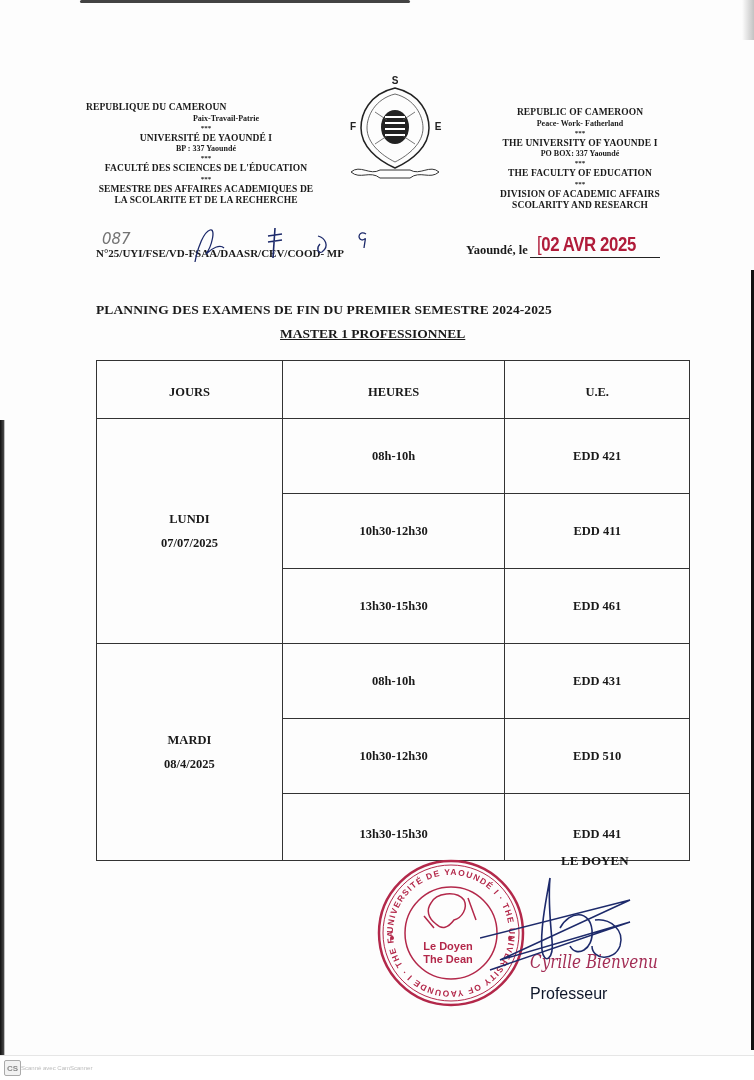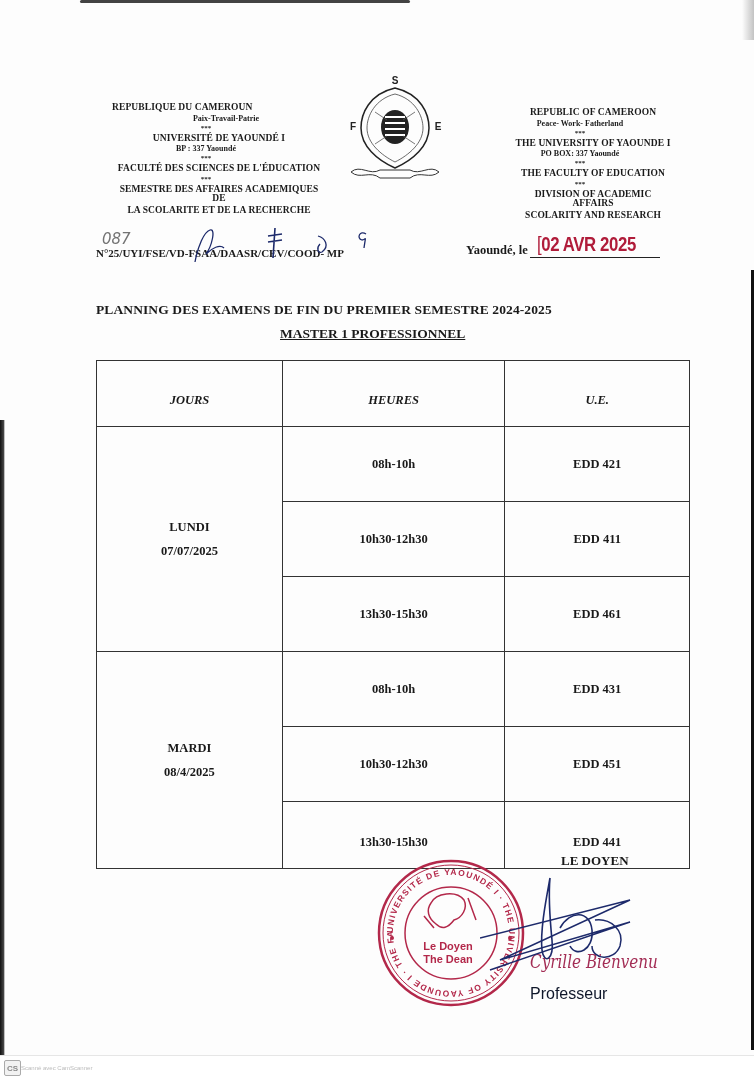--- a/index.html
+++ b/index.html
@@ -11,41 +11,41 @@
     }
     .scan-edge-top { position: absolute; left: 80px; top: 0; width: 330px; height: 3px; background: #222; border-radius: 2px; opacity: .85; }
     .scan-edge-left { position: absolute; left: 0; top: 420px; width: 5px; height: 640px; background: linear-gradient(to right, #111, #444 70%, transparent); }
     .scan-edge-right { position: absolute; right: 0; top: 270px; width: 3px; height: 780px; background: #111; }
     .scan-edge-corner { position: absolute; right: 0; top: 0; width: 12px; height: 40px; background: linear-gradient(to right, transparent, #888); opacity: .5; }
     .bottom-band { position: absolute; left: 0; top: 1055px; width: 754px; height: 25px; background: #fff; border-top: 1px solid #e6e6e6; }
 
     .hdr-left, .hdr-right { position: absolute; text-align: center; font-weight: bold; line-height: 1.0; }
     .hdr-left { left: 86px; top: 103px; width: 240px; }
     .hdr-right { left: 488px; top: 108px; width: 184px; }
-    .hdr-line { font-size: 9.5px; letter-spacing: 0.1px; margin-bottom: 2px; margin-left: 26px; }
+    .hdr-line { font-size: 9.5px; letter-spacing: 0.1px; margin-bottom: 2px; }
     .hdr-sub { font-size: 8px; margin-bottom: 2px; }
     .hdr-stars { font-size: 7px; line-height: 7px; margin-bottom: 2px; }
     .hdr-left .hdr-line.first { text-align: left; }
 
     .emblem { position: absolute; left: 345px; top: 72px; width: 100px; height: 115px; }
 
     .ref-line { position: absolute; left: 96px; top: 247px; font-size: 11px; font-weight: bold; }
     .ref-handwriting { position: absolute; left: 102px; top: 230px; font-size: 15px; color: #737373; font-family: "DejaVu Sans", sans-serif; font-style: italic; }
     .ref-scribble { position: absolute; left: 190px; top: 226px; width: 190px; height: 40px; }
 
     .date-line { position: absolute; left: 466px; top: 243px; font-size: 12.5px; font-weight: bold; }
     .date-stamp { position: absolute; left: 537px; top: 232px; font-size: 21px; color: #b01c3a; font-family: "Liberation Sans Narrow", "Liberation Sans", sans-serif; letter-spacing: -0.5px; transform: scaleX(0.8); transform-origin: left; font-weight: bold; }
     .date-underline { position: absolute; left: 530px; top: 257px; width: 130px; height: 1px; background: #222; }
 
     .title { position: absolute; left: 96px; top: 302px; font-size: 13.5px; font-weight: bold; letter-spacing: 0.1px; text-align: right; }
     .subtitle { position: absolute; left: 280px; top: 326px; font-size: 13.5px; font-weight: bold; text-decoration: underline; }
 
     table.schedule { position: absolute; left: 96px; top: 360px; width: 594px; border-collapse: collapse; font-weight: bold; font-size: 12.5px; }
     table.schedule td, table.schedule th { border: 1px solid #333; text-align: center; vertical-align: middle; padding: 0; }
-    table.schedule th { height: 51px; font-size: 12.5px; padding-top: 14px; font-style: italic; }
+    table.schedule th { height: 51px; font-size: 12.5px; padding-top: 6px; }
     .col-days { width: 186px; }
     .col-hours { width: 223px; }
     .col-ue { width: 185px; }
     table.schedule tr.slot td { height: 74px; }
     .day-cell { line-height: 24px; }
 
     .signature-title { position: absolute; left: 561px; top: 853px; font-size: 13px; font-weight: bold; }
     .seal { position: absolute; left: 376px; top: 858px; width: 150px; height: 150px; }
     .sig-name { position: absolute; left: 530px; top: 950px; font-size: 19px; color: #a32d55; font-style: italic; font-family: "DejaVu Serif", serif; transform: scaleX(0.8); transform-origin: left; }
     .sig-role { position: absolute; left: 530px; top: 985px; font-size: 16px; color: #0f172a; font-family: "Liberation Sans", sans-serif; }
@@ -148,21 +148,21 @@
     <tr class="slot">
       <td rowspan="3" class="day-cell">
         <div>MARDI</div>
         <div>08/4/2025</div>
       </td>
       <td>08h-10h</td>
       <td>EDD 431</td>
     </tr>
     <tr class="slot">
       <td>10h30-12h30</td>
-      <td>EDD 451</td>
+      <td>EDD 510</td>
     </tr>
     <tr class="slot" style="height:52px">
       <td style="height:52px;padding-top:14px">13h30-15h30</td>
       <td style="height:52px;padding-top:14px">EDD 441</td>
     </tr>
   </tbody>
 </table>
 
 <div class="signature-title">LE DOYEN</div>
 

